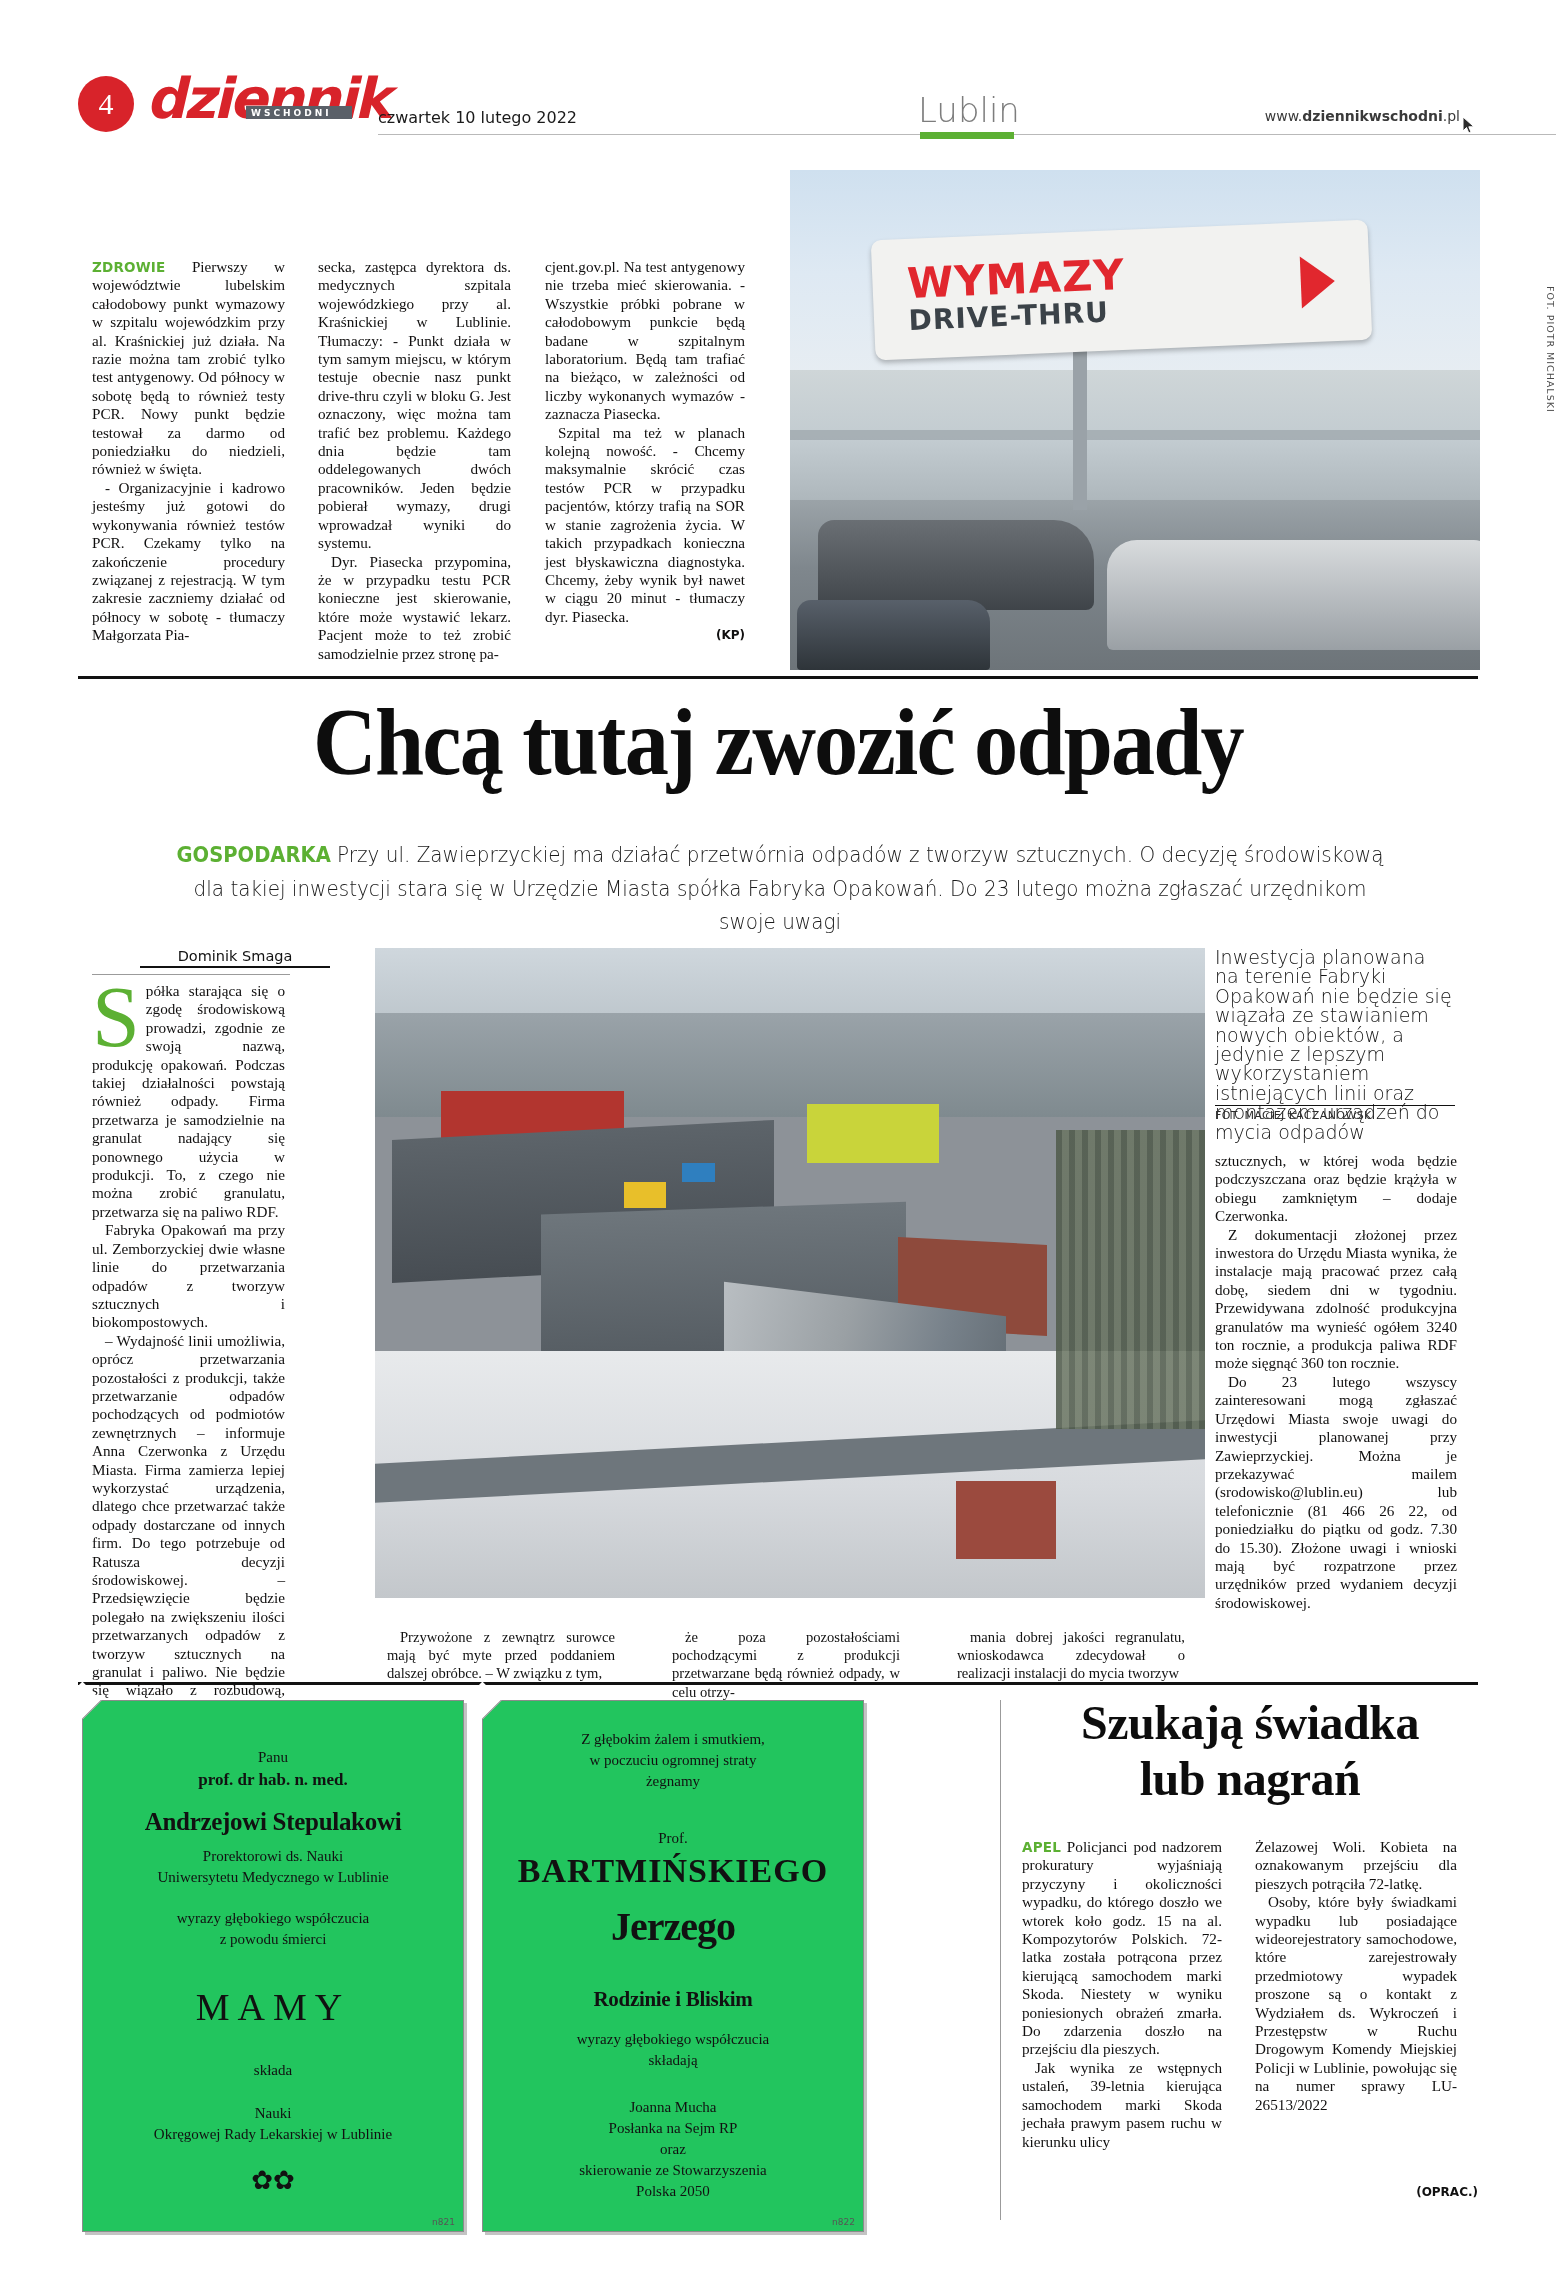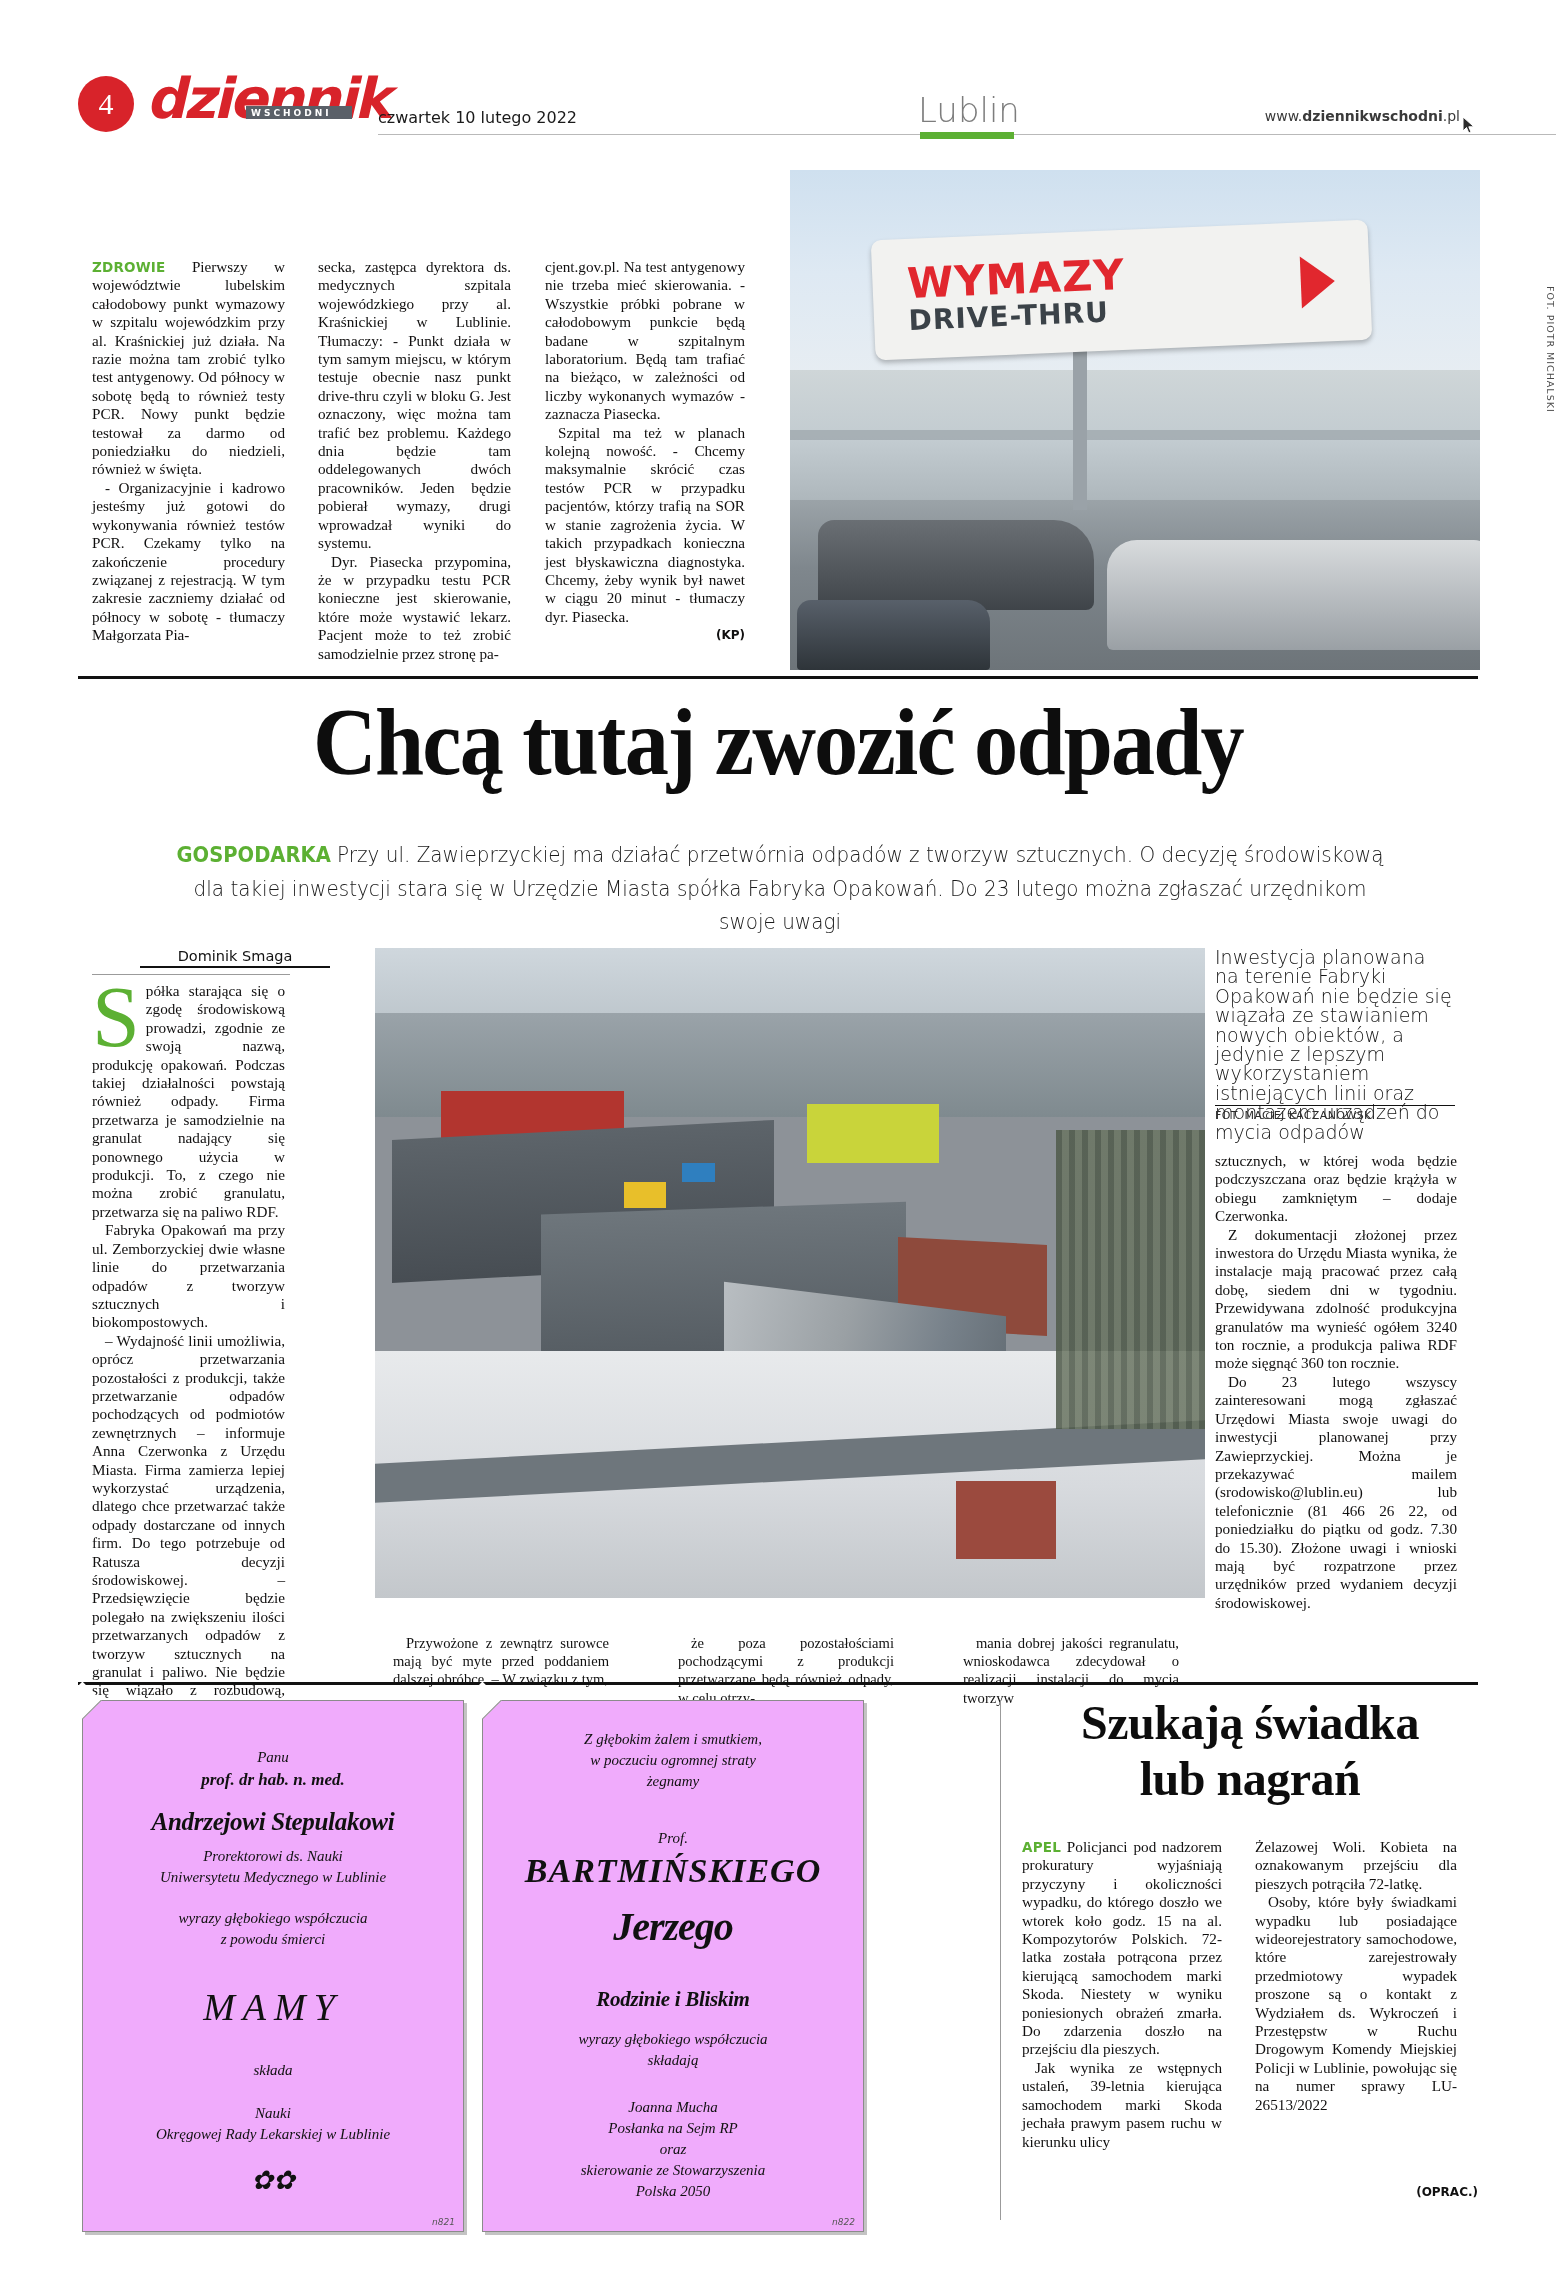--- a/index.html
+++ b/index.html
@@ -111,24 +111,24 @@
   .cap2{position:absolute;left:1215px;top:948px;width:240px;
     font-family:"DejaVu Sans",sans-serif;font-size:19px;line-height:19.4px;color:#131313;font-weight:300;}
   .cap2-credit{position:absolute;left:1215px;top:1105px;width:240px;
     font-family:"DejaVu Sans",sans-serif;font-size:11px;letter-spacing:.4px;color:#2c2c2c;
     border-top:1px solid #111;padding-top:3px;}
   .a2-c4{position:absolute;left:1215px;top:1152px;width:242px;}
 
   .a2-caprow{position:absolute;left:375px;top:1616px;width:830px;}
   .a2-caprow .cc{position:absolute;top:0;width:252px;font-family:"Liberation Serif",serif;
     font-size:14.6px;line-height:18.2px;text-align:justify;color:#111;}
-  .a2-caprow .cc p{margin:18px;text-indent:13px;}
-
-  
-  .obit{position:absolute;background:#f0abfc;border:1px solid #8b8b8b;box-shadow:3px 3px 0 #c3c3c3;font-style:italic;}
+  .a2-caprow .cc p{margin:12px;text-indent:13px;}
+
+  
+  .obit{position:absolute;background:#22c55e;border:1px solid #8b8b8b;box-shadow:3px 3px 0 #c3c3c3;}
   .obit:before{content:"";position:absolute;left:-1px;top:-1px;width:26px;height:26px;
     background:#fff;border-right:1px solid #8b8b8b;transform:rotate(45deg) translate(-18px,0);}
   .ob-line{text-align:center;font-family:"Liberation Serif",serif;color:#111;}
   .ob-sm{font-size:15px;line-height:21px;}
   .ob-md{font-size:17px;line-height:24px;font-weight:bold;}
   .ob-lg{font-size:25px;line-height:32px;font-weight:bold;letter-spacing:-.3px;}
   .ob-xl{font-size:38px;line-height:46px;letter-spacing:8px;}
   .ob-name2{font-size:40px;line-height:48px;font-weight:bold;letter-spacing:-1px;}
   .ob-name2b{font-size:34px;line-height:44px;font-weight:bold;letter-spacing:1px;}
   .ob-ref{position:absolute;right:8px;bottom:4px;font-family:"DejaVu Sans",sans-serif;font-size:9px;color:#555;}

